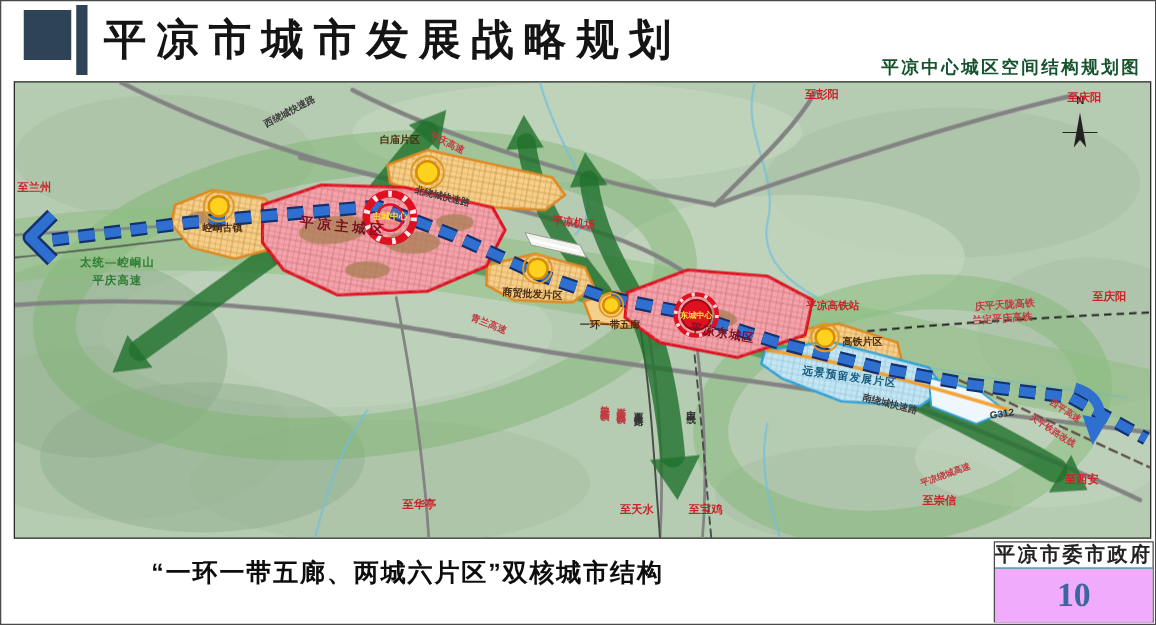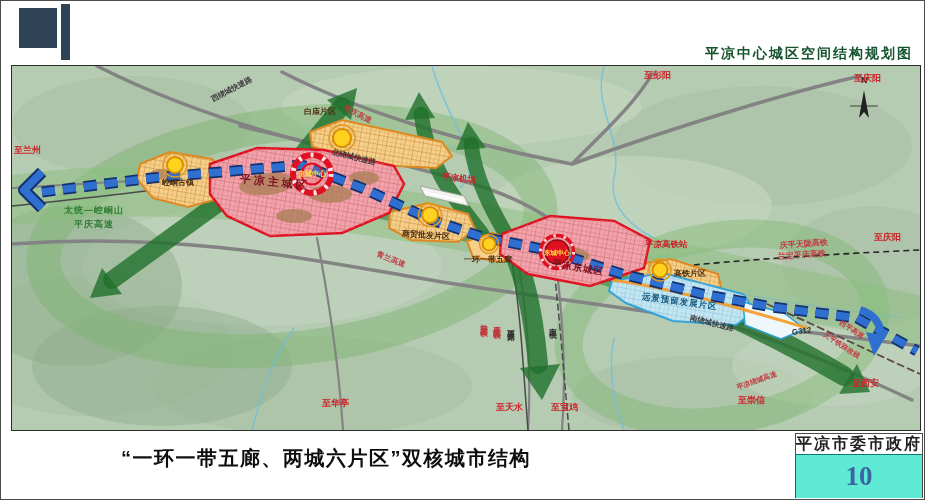--- a/index.html
+++ b/index.html
@@ -34,30 +34,31 @@
   .nat{font-size:9px;font-weight:bold;color:#2e7d32;text-align:center;line-height:1.5;letter-spacing:1px;}
   .sta{font-size:8.5px;font-weight:bold;color:#cc2229;}
   .compassN{font-size:9px;font-weight:bold;color:#222;}
   
   .ftr-caption{position:absolute;left:93px;top:444px;font-size:20px;font-weight:bold;color:#0d0d0d;
                letter-spacing:1.5px;white-space:nowrap;margin-left:27px;}
   .credit-box{position:absolute;left:794px;top:432px;width:128px;height:65px;border:1px solid #4a4a4a;
               box-sizing:border-box;background:#fff;}
   .credit-top{height:20px;border-bottom:1px solid #0f766e;display:flex;align-items:center;
               justify-content:center;font-size:16px;font-weight:bold;color:#222;letter-spacing:2px;}
-  .credit-num{height:43px;background:#5eead4;display:flex;align-items:center;justify-content:center;
+  .credit-num{height:43px;background:#f0abfc;display:flex;align-items:center;justify-content:center;
               font-family:"Liberation Serif",serif;font-size:27px;font-weight:bold;color:#3c66a0;}
 </style>
 </head>
 <body>
 
 <div class="page">
 
   <div class="hdr-square"></div>
   <div class="hdr-bar"></div>
+  <div class="hdr-title">平凉市城市发展战略规划</div>
   <div class="hdr-right">平凉中心城区空间结构规划图</div>
 
   <div class="map">
     <svg width="908" height="364" viewBox="0 0 908 364">
       <defs>
         <pattern id="gridRed" width="9" height="9" patternUnits="userSpaceOnUse" patternTransform="rotate(10)">
           <path d="M0 0H9M0 4.5H9M0 0V9M4.5 0V9" stroke="#cf6f74" stroke-width="0.6"></path>
         </pattern>
         <pattern id="gridOr" width="9" height="9" patternUnits="userSpaceOnUse" patternTransform="rotate(10)">
           <path d="M0 0H9M0 4.5H9M0 0V9M4.5 0V9" stroke="#c8923f" stroke-width="0.6"></path>

